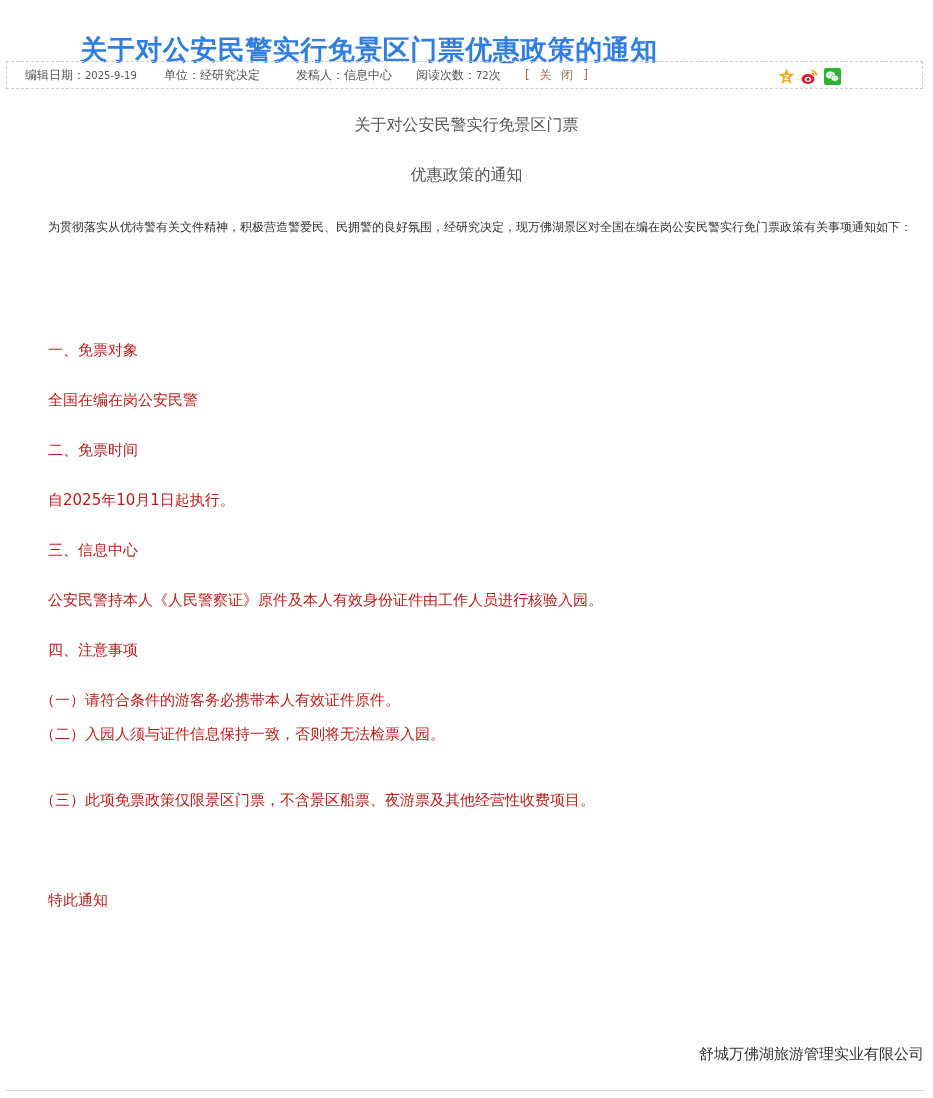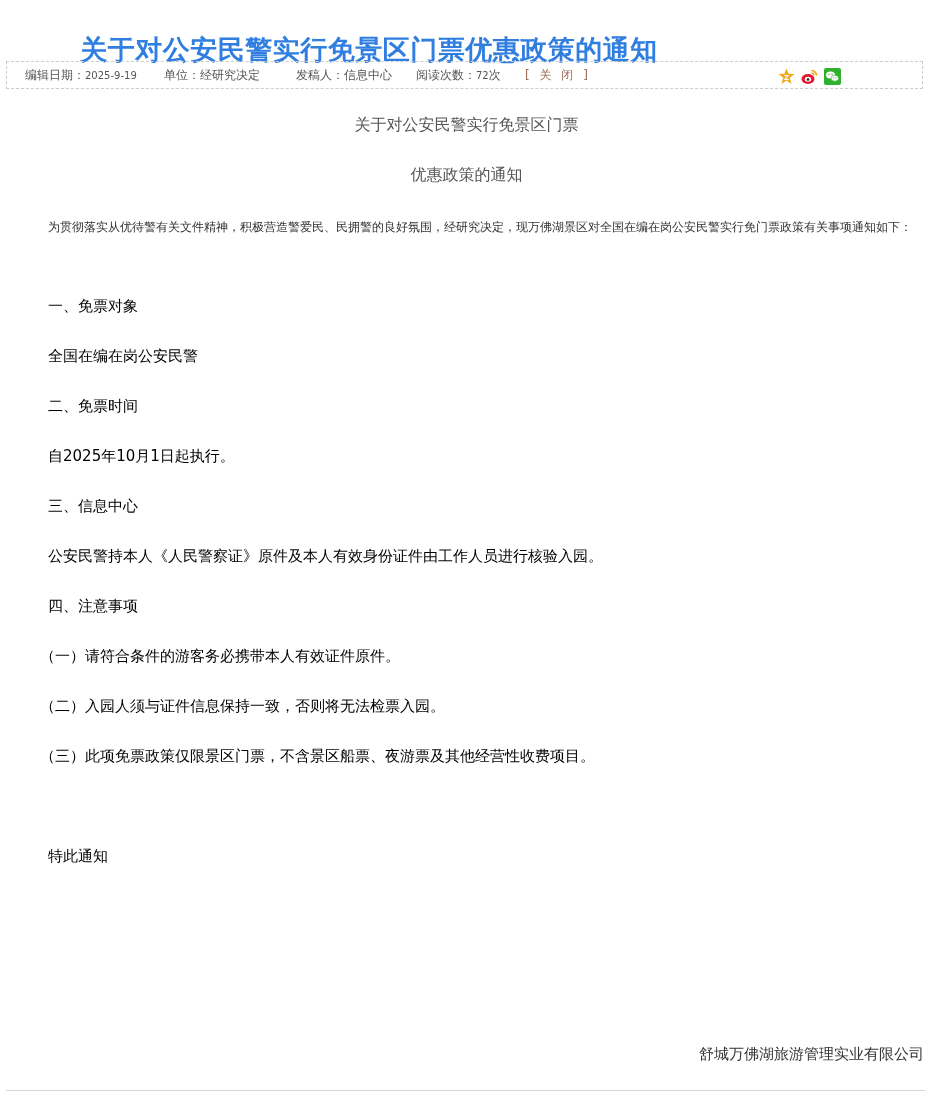--- a/index.html
+++ b/index.html
@@ -66,22 +66,23 @@
       left: 0; width: 933px;
       text-align: center;
       font-size: 16px;
       color: #555555;
       font-family: "DejaVu Serif", "Liberation Serif", serif;
     }
     .para {
       position: absolute;
       font-size: 15px;
       line-height: 30px;
-      color: #000000;
+      color: #b91c1c;
       white-space: nowrap;
+      margin-top: 44px;
     }
     .intro {
       position: absolute;
       left: 6px;
       top: 212px;
       width: 915px;
       font-size: 12px;
       line-height: 30px;
       color: #333333;
       text-indent: 42px;
@@ -156,21 +157,21 @@
 
 <div class="para section-head" style="left:48px; top:391px;">二、免票时间</div>
 <div class="para" style="left:48px; top:441px;">自2025年10月1日起执行。</div>
 
 <div class="para section-head" style="left:48px; top:491px;">三、信息中心</div>
 <div class="para" style="left:48px; top:541px;">公安民警持本人《人民警察证》原件及本人有效身份证件由工作人员进行核验入园。</div>
 
 <div class="para section-head" style="left:48px; top:591px;">四、注意事项</div>
 
 <div class="para" style="left:40px; top:641px;">（一）请符合条件的游客务必携带本人有效证件原件。</div>
-<div class="para" style="left:40px; top:691px;">（二）入园人须与证件信息保持一致，否则将无法检票入园。</div>
+<div class="para" style="left:40px; top:675px;">（二）入园人须与证件信息保持一致，否则将无法检票入园。</div>
 <div class="para" style="left:40px; top:741px;">（三）此项免票政策仅限景区门票，不含景区船票、夜游票及其他经营性收费项目。</div>
 
 <div class="para" style="left:48px; top:841px;">特此通知</div>
 
 <div class="right-text" style="top:991px;">舒城万佛湖旅游管理实业有限公司</div>
 <div class="right-text" style="top:1083px;">2025年9月19日</div>
 
 <div class="bottom-rule"></div>
 
 </body></html>

